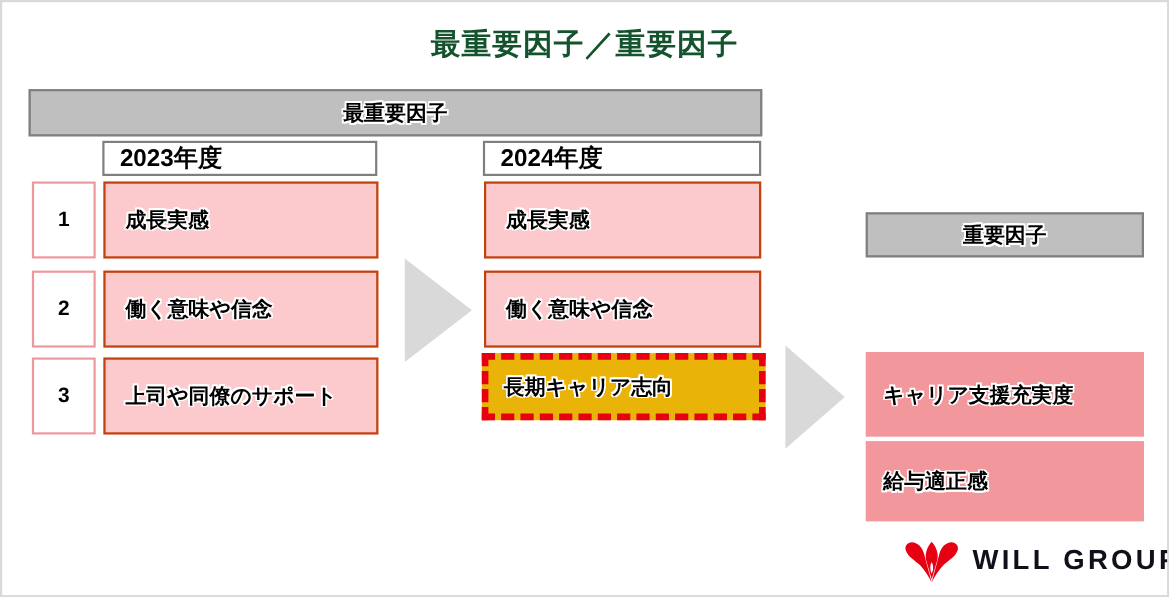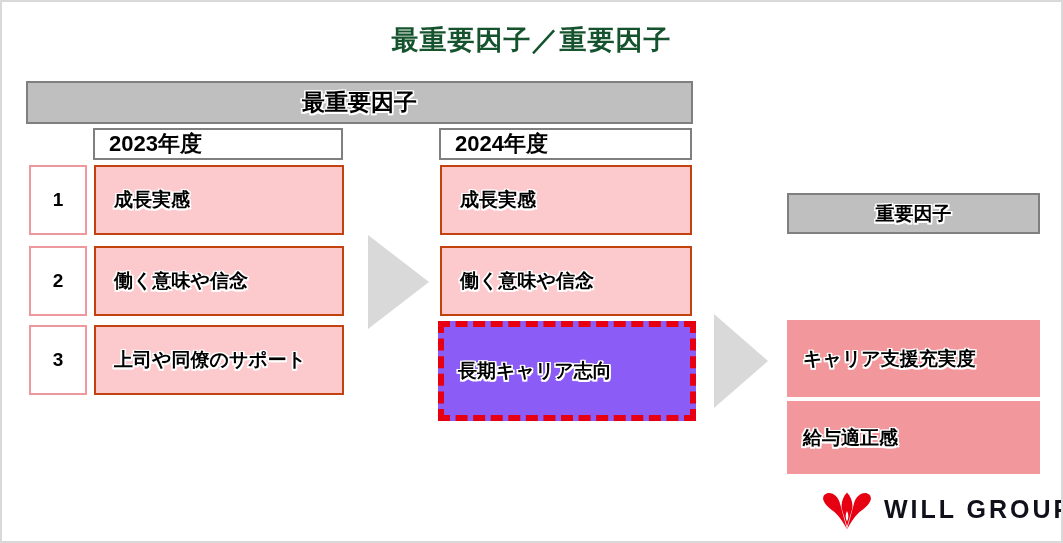--- a/index.html
+++ b/index.html
@@ -26,21 +26,21 @@
     color: #14532d;
     letter-spacing: 1px;
   }
   .gray-header {
     position: absolute;
     background: #bfbfbf;
     border: 2px solid #7f7f7f;
     display: flex;
     align-items: center;
     justify-content: center;
-    font-size: 23px;
+    font-size: 19px;
     font-weight: bold;
     color: #000;
     text-shadow:
       -1.5px -1.5px 0 #fff, 1.5px -1.5px 0 #fff,
       -1.5px  1.5px 0 #fff, 1.5px  1.5px 0 #fff,
       -1.5px 0 0 #fff, 1.5px 0 0 #fff,
        0 -1.5px 0 #fff, 0 1.5px 0 #fff;
   }
   #hdr-most { left: 24px; top: 79px; width: 667px; height: 43px; }
   #hdr-important { left: 785px; top: 191px; width: 253px; height: 41px; font-size: 19px; }
@@ -95,22 +95,22 @@
   .col-2023 { left: 92px;  width: 250px; }
   .col-2024 { left: 438px; width: 252px; }
   .row-1 { top: 163px; }
   .row-2 { top: 244px; }
   .row-3 { top: 323px; }
 
   .factor-box.highlight {
     left: 436px;
     top: 319px;
     width: 258px;
-    height: 100px;
-    background: #8b5cf6;
+    height: 61px;
+    background: #eab308;
     border: 6px dashed #e60012;
     padding-left: 14px;
   }
   .important-item {
     position: absolute;
     left: 785px;
     width: 253px;
     background: #f2989d;
     border: none;
     display: flex;

